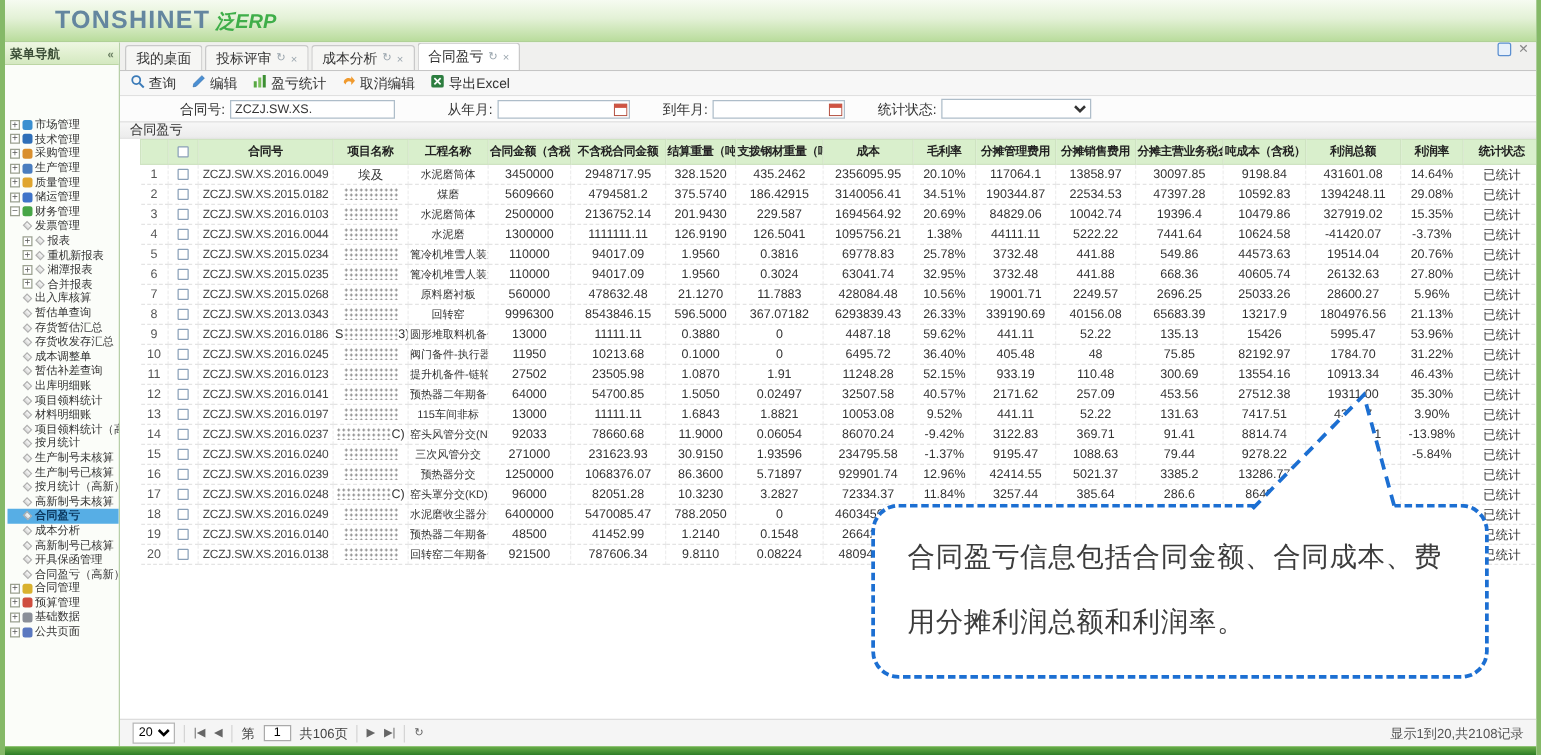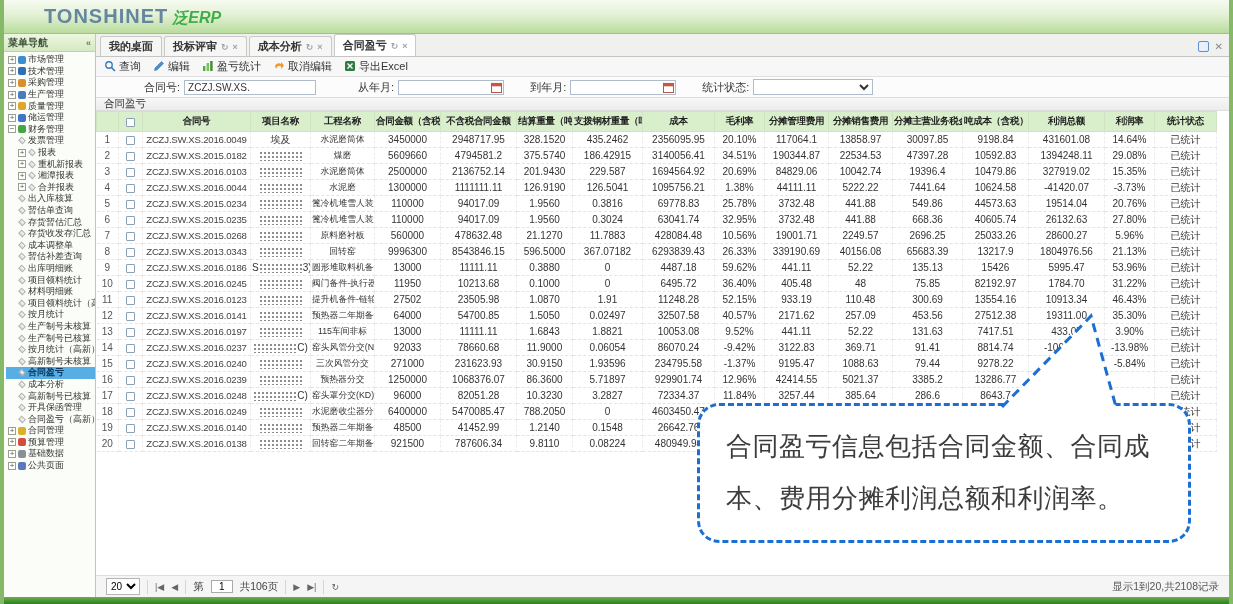--- a/index.html
+++ b/index.html
@@ -13,33 +13,33 @@
   .logo-main{font-size:20px;font-weight:bold;color:#64869f;letter-spacing:1px;}
   .logo-erp{font-size:16px;font-weight:bold;color:#3fae49;font-style:italic;}
   .top-right{margin-left:auto;display:flex;flex-direction:column;align-items:flex-end;gap:1px;font-size:10px;color:#333;}
   .tr-row1{display:flex;align-items:center;gap:6px;}
   .mini-ico{display:inline-flex;width:10px;height:10px;border-radius:2px;align-items:center;justify-content:center;color:#fff;font-size:7px;line-height:1;}
   .msg-ico{background:#c83a2b;}
   .caret{font-size:6px;color:#46633f;}
   .tr-row2{color:#3c4f38;}
   
   .body{flex:1;display:flex;min-height:0;}
-  .sidebar{width:92px;flex:0 0 92px;background:#fbfdf9;border-right:1px solid #b7cfa8;display:flex;flex-direction:column;}
+  .sidebar{width:92px;flex:0 0 92px;background:#fbfdf9;border-right:1px solid #b7cfa8;display:flex;flex-direction:column;gap:40px;}
   .sb-head{height:18px;flex:0 0 18px;background:linear-gradient(180deg,#eef7e2,#d4e9c0);border-bottom:1px solid #bcd6a4;
     display:flex;align-items:center;padding:0 4px;font-size:10px;font-weight:bold;color:#3c4f38;}
   .sb-head .coll{margin-left:auto;color:#6a7f62;font-size:9px;}
   .tree{flex:1;overflow:hidden;padding:2px 0 0 2px;}
   .titem{display:flex;align-items:center;gap:2px;height:11.6px;font-size:9px;color:#333;white-space:nowrap;cursor:default;}
   .titem.sel{background:#57aee5;color:#0d3a61;font-weight:bold;}
   .exp{flex:0 0 8px;width:8px;height:8px;border:1px solid #9aa08f;background:#fff;font-size:8px;line-height:5px;text-align:center;color:#555;}
   .tl-ico{flex:0 0 8px;width:8px;height:8px;border-radius:2px;}
   .leaf-ico{flex:0 0 6px;width:5px;height:5px;transform:rotate(45deg);border:1px solid #b0b0b0;background:linear-gradient(#fafafa,#d8d8d8);margin:0 1px;}
   
   .main{flex:1;display:flex;flex-direction:column;background:#fff;min-width:0;}
-  .tabbar{height:23px;flex:0 0 23px;background:#f0f0ee;border-bottom:1px solid #c5c5c5;display:flex;align-items:flex-end;padding:0 6px 0 4px;font-weight:bold;}
+  .tabbar{height:23px;flex:0 0 23px;background:#f0f0ee;border-bottom:1px solid #c5c5c5;display:flex;align-items:flex-start;padding:0 6px 0 4px;}
   .tabs-wrap{display:flex;gap:2px;align-items:flex-end;}
   .tab{height:20px;padding:0 8px;font-size:11px;color:#333;background:#f6f6f4;border:1px solid #c9c9c9;border-bottom:none;
     border-radius:3px 3px 0 0;display:flex;align-items:center;gap:4px;}
   .tab.active{background:#fff;height:22px;}
   .tab-ico{font-size:9px;color:#9aa5ad;}
   .win-controls{margin-left:auto;display:flex;align-items:center;gap:6px;padding-bottom:4px;}
   .win-restore{width:11px;height:11px;border:1px solid #5b8fd0;background:#e8f1fb;border-radius:2px;}
   .win-close{font-size:10px;color:#888;line-height:1;}
   .toolbar{height:20px;flex:0 0 20px;background:#f7f7f7;border-bottom:1px solid #e0e0e0;display:flex;align-items:center;gap:12px;padding:0 8px;font-size:11px;color:#333;}
   .tbtn{display:flex;align-items:center;gap:3px;cursor:pointer;}
@@ -47,21 +47,21 @@
   .filterbar{height:20px;flex:0 0 20px;background:#fcfcfc;display:flex;align-items:center;font-size:11px;color:#333;padding-left:48px;}
   .flabel{margin-right:4px;}
   .ftext{height:15px;width:132px;border:1px solid #aebdc9;font-size:10px;padding:0 3px;color:#333;}
   .dwrap{position:relative;width:106px;height:15px;margin-right:4px;}
   .dwrap input{width:100%;height:15px;border:1px solid #aebdc9;font-size:10px;padding:0 14px 0 3px;}
   .dwrap svg{position:absolute;right:2px;top:2px;width:11px;height:11px;}
   .fsel{height:16px;width:120px;font-size:10px;border:1px solid #aebdc9;background:#fff;color:#333;}
   .gap40{width:42px;}.gap20{width:22px;}
   .panel-title{height:14px;flex:0 0 14px;background:linear-gradient(#f7f7f7,#ececec);border:1px solid #ddd;border-left:none;border-right:none;
     display:flex;align-items:center;padding-left:8px;font-size:10.5px;color:#333;}
-  .grid{flex:1;min-height:0;overflow:hidden;position:relative;}
+  .grid{flex:1;min-height:0;overflow:hidden;position:relative;margin-left:16px;}
   table.grid-t{border-collapse:collapse;table-layout:fixed;width:1120px;}
   .grid-t th{height:20px;background:#d9efcc;border:1px solid #cfe3c2;font-size:9.5px;font-weight:bold;color:#222;
     white-space:nowrap;overflow:hidden;padding:0 1px;letter-spacing:-0.3px;}
   .grid-t td{height:16px;border-bottom:1px dashed #e4e4e4;border-right:1px dashed #eee;font-size:10px;color:#333;
     text-align:center;white-space:nowrap;overflow:hidden;padding:0 1px;}
   td.c-contract{font-size:9.6px;letter-spacing:-0.2px;color:#444;}
   td.c-name{font-size:8.8px;}
   td.c-num{color:#555;}
   .cb{display:inline-block;width:9px;height:9px;border:1px solid #8aa0b8;background:#fff;border-radius:1px;vertical-align:middle;}
   .dots{display:inline-block;width:44px;height:10px;vertical-align:middle;
@@ -72,21 +72,21 @@
   .pg-ico{font-size:9px;color:#666;}
   .pg-input{width:22px;height:13px;border:1px solid #aaa;font-size:10px;text-align:center;}
   .pg-sep{width:1px;height:14px;background:#d5d5d5;}
   .pg-summary{margin-left:auto;color:#555;}
   
   .footer-bar{height:19px;flex:0 0 19px;background:linear-gradient(180deg,#f3f9ec,#c6e2a6);display:flex;align-items:center;justify-content:center;
     font-size:10.5px;color:#333;border-top:1px solid #e4eeda;}
   .footer-strip{height:7px;flex:0 0 7px;background:linear-gradient(180deg,#6cb04a,#2e7d27);}
   
   .callout{position:absolute;left:693px;top:403px;width:494px;height:140px;background:#fff;border:3px dashed #1c6fd2;
-    border-radius:22px;z-index:21;padding:14px 26px 0;font-size:26px;line-height:52px;color:#3c3c3c;letter-spacing:0.5px;}
+    border-radius:22px;z-index:21;padding:14px 26px 0;font-size:22px;line-height:52px;color:#3c3c3c;letter-spacing:0.5px;}
   .callout-tail{position:absolute;left:990px;top:309px;width:132px;height:100px;z-index:22;}
 </style>
 </head>
 <body>
 
 <div class="frame">
 
   <header class="topbar">
     <div class="logo">
       <span class="logo-main">TONSHINET</span>

